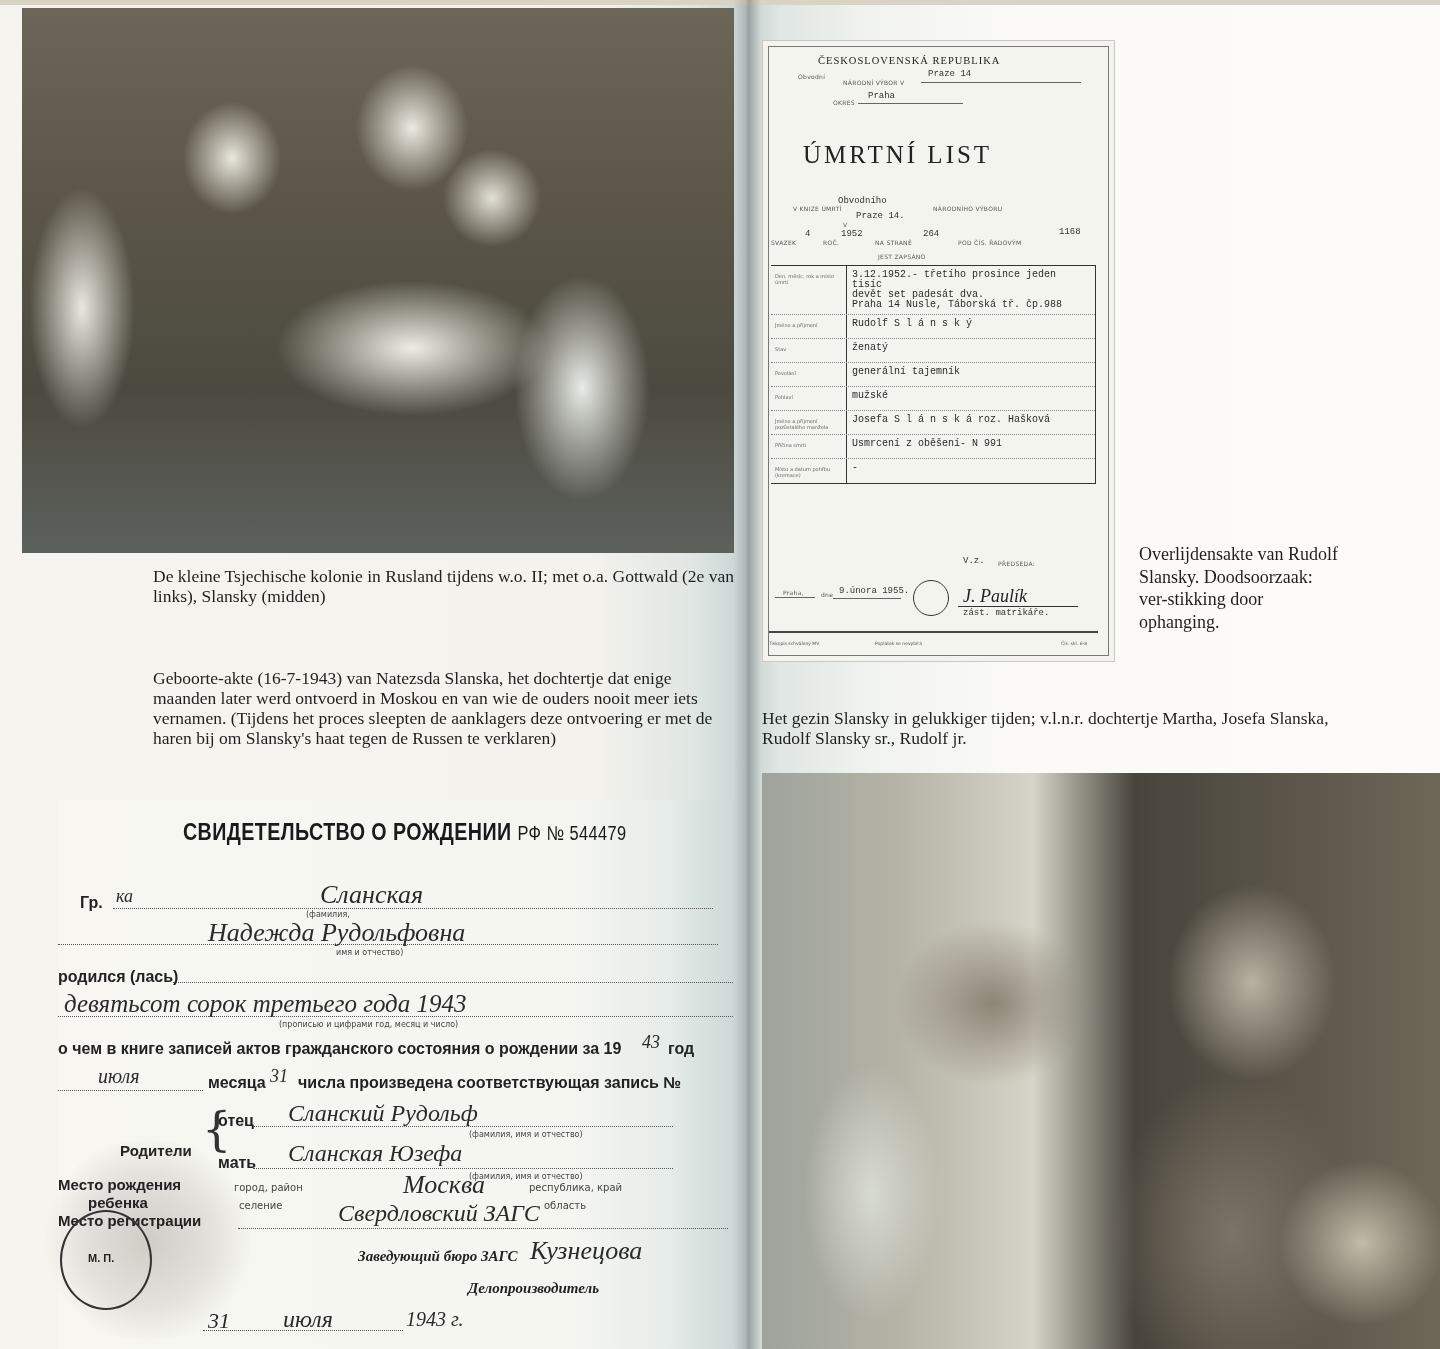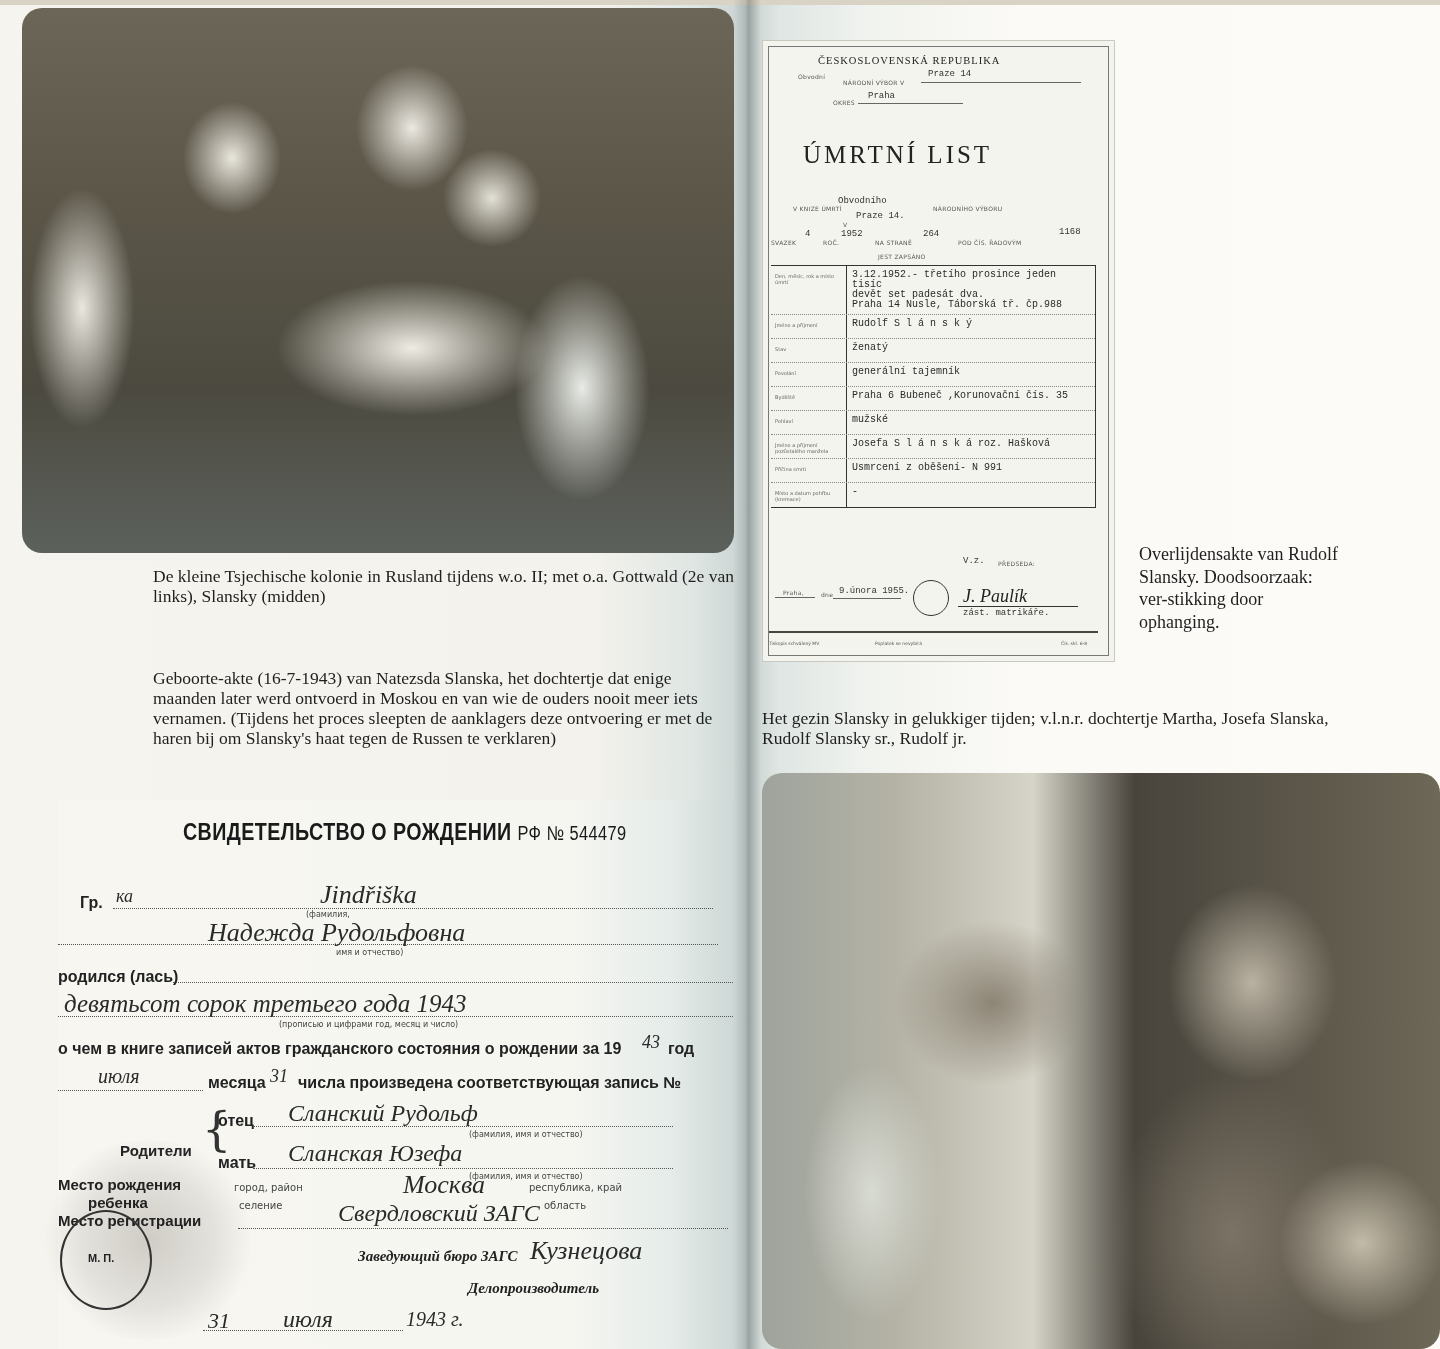--- a/index.html
+++ b/index.html
@@ -8,21 +8,21 @@
 
   
   .page { position: absolute; top: 0; height: 1349px; }
   .page-left { left: 0; width: 745px; background: linear-gradient(90deg, #f6f4ee 0%, #f3f2ec 80%, #dfe6e3 93%, #c9d3d1 100%); }
   .page-right { left: 745px; width: 695px; background: linear-gradient(90deg, #c7d0cf 0%, #dfe6e3 5%, #f1f3ef 18%, #fbfaf6 40%, #fcfbf8 100%); }
   .gutter { position: absolute; left: 733px; top: 0; width: 28px; height: 1349px;
             background: linear-gradient(90deg, rgba(0,0,0,0) 0%, rgba(60,70,70,0.18) 45%, rgba(30,40,40,0.28) 55%, rgba(0,0,0,0) 100%); }
   .top-edge { position: absolute; left: 0; top: 0; width: 1440px; height: 5px; background: #d9d3c5; }
 
   
-  .photo { position: absolute; overflow: hidden; border-radius: 20px; }
+  .photo { position: absolute; overflow: hidden; }
   .photo-cards { left: 22px; top: 8px; width: 712px; height: 545px;
                  background:
                    radial-gradient(ellipse 70px 80px at 210px 150px, #e9e6dd 0%, rgba(233,230,221,0) 70%),
                    radial-gradient(ellipse 80px 90px at 390px 120px, #ece9e1 0%, rgba(236,233,225,0) 70%),
                    radial-gradient(ellipse 70px 70px at 470px 190px, #e3e0d6 0%, rgba(227,224,214,0) 70%),
                    radial-gradient(ellipse 180px 90px at 390px 340px, #efece4 0%, rgba(239,236,228,0) 75%),
                    radial-gradient(ellipse 90px 150px at 560px 380px, #e8ebe6 0%, rgba(232,235,230,0) 75%),
                    radial-gradient(ellipse 70px 160px at 60px 300px, #eae7e0 0%, rgba(234,231,224,0) 75%),
                    linear-gradient(180deg, #6c6658 0%, #5b5648 35%, #4c4a40 70%, #5c615c 100%); }
   .photo-family { left: 762px; top: 773px; width: 678px; height: 576px;
@@ -89,21 +89,21 @@
 
 <div class="cert-birth">
   <div class="cb-title">
     <span>СВИДЕТЕЛЬСТВО О РОЖДЕНИИ</span>
     <span style="font-weight:normal; font-size:20px;">РФ № 544479</span>
   </div>
 
   <span class="cb-lbl" style="left:22px; top:94px;">Гр.</span>
   <span class="cb-hand" style="left:58px; top:86px; font-size:18px;">ка</span>
   <div class="cb-dots" style="left:55px; top:108px; width:600px;"></div>
-  <span class="cb-hand" style="left:262px; top:80px; font-size:26px;">Jindřiška</span>
+  <span class="cb-hand" style="left:262px; top:80px; font-size:26px;">Сланская</span>
   <span class="cb-tiny" style="left:232px; top:110px;">(фамилия,</span>
 
   <div class="cb-dots" style="left:0; top:144px; width:660px;"></div>
   <span class="cb-hand" style="left:150px; top:118px; font-size:26px;">Надежда   Рудольфовна</span>
   <span class="cb-tiny" style="left:262px; top:148px;">имя и отчество)</span>
 
   <span class="cb-lbl" style="left:0; top:168px;">родился (лась)</span>
   <div class="cb-dots" style="left:115px; top:182px; width:560px;"></div>
   <span class="cb-hand" style="left:6px; top:190px; font-size:25px;">девятьсот   сорок   третьего   года 1943</span>
   <div class="cb-dots" style="left:0; top:216px; width:675px;"></div>
@@ -199,24 +199,20 @@
     </div>
     <div class="cd-row">
       <div class="cd-lbl">Stav</div>
       <div class="cd-val">ženatý</div>
     </div>
     <div class="cd-row">
       <div class="cd-lbl">Povolání</div>
       <div class="cd-val">generální tajemník</div>
     </div>
     <div class="cd-row">
-      <div class="cd-lbl">Bydliště</div>
-      <div class="cd-val">Praha 6 Bubeneč ,Korunovační čís. 35</div>
-    </div>
-    <div class="cd-row">
       <div class="cd-lbl">Pohlaví</div>
       <div class="cd-val">mužské</div>
     </div>
     <div class="cd-row">
       <div class="cd-lbl">Jméno a příjmení pozůstalého manžela</div>
       <div class="cd-val">Josefa S l á n s k á roz. Hašková</div>
     </div>
     <div class="cd-row">
       <div class="cd-lbl">Příčina smrti</div>
       <div class="cd-val">Usmrcení z oběšení- N 991</div>

